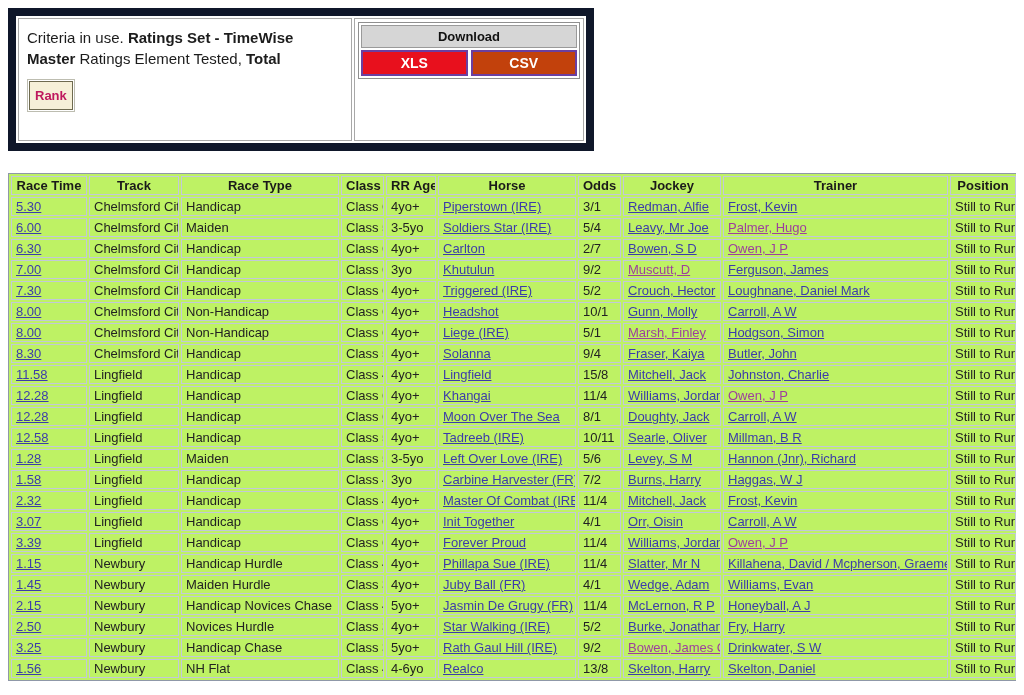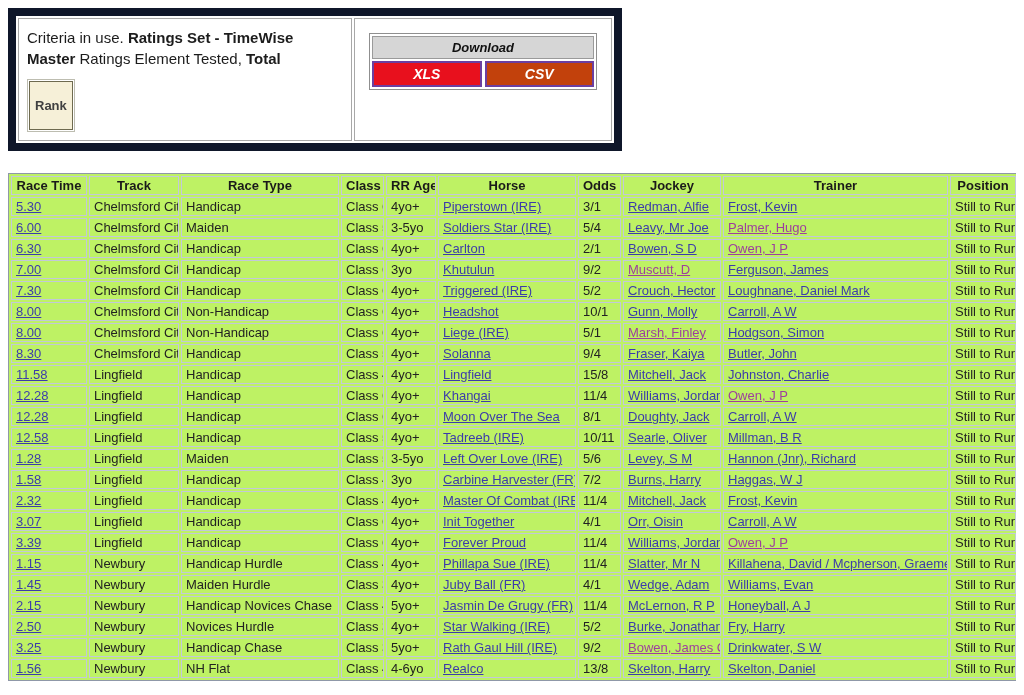--- a/index.html
+++ b/index.html
@@ -14,41 +14,41 @@
   
   .top-wrap {
     display: inline-flex;
     border: 8px solid #0f172a;
     background: #ffffff;
     padding: 1px;
     vertical-align: top;
   }
   .top-cell { border: 1px solid #a8a8a8; margin: 1px; }
   .criteria-cell { width: 334px; min-height: 123px; padding: 8px 8px 6px 8px; }
-  .dl-cell { width: 258px; min-height: 123px; padding: 14px; font-style: italic; }
+  .dl-cell { width: 230px; min-height: 123px; padding: 3px; }
 
   .criteria-text { font-size: 15px; line-height: 21px; color: #1c1c1c; }
   .criteria-text .b { font-weight: bold; }
 
   .btn-row { margin-top: 10px; }
   .btn-outer {
     display: inline-block;
     border: 1px solid #bdbdb0;
     padding: 1px;
     background: #fff;
     vertical-align: top;
   }
   .ui-btn {
     display: inline-block;
     border: 1px solid #6e6a4f;
     background: #f6f0d8;
     font-weight: bold;
     font-size: 13px;
-    color: #404040;
-    padding: 16px 5px;
+    color: #be185d;
+    padding: 6px 5px;
     cursor: pointer;
     font-family: "Liberation Sans", sans-serif;
   }
 
   .dl-table { border: 1px solid #8f8f8f; padding: 1px; }
   .dl-header {
     border: 1px solid #9a9a9a;
     background: #d6d6d6;
     text-align: center;
     font-weight: bold;
@@ -176,21 +176,21 @@
         <td><span class="lnk visited">Palmer, Hugo</span></td>
         <td>Still to Run</td>
       </tr>
       <tr>
         <td><span class="lnk">6.30</span></td>
         <td>Chelmsford City</td>
         <td>Handicap</td>
         <td>Class 6</td>
         <td>4yo+</td>
         <td><span class="lnk">Carlton</span></td>
-        <td>2/1</td>
+        <td>2/7</td>
         <td><span class="lnk">Bowen, S D</span></td>
         <td><span class="lnk visited">Owen, J P</span></td>
         <td>Still to Run</td>
       </tr>
       <tr>
         <td><span class="lnk">7.00</span></td>
         <td>Chelmsford City</td>
         <td>Handicap</td>
         <td>Class 6</td>
         <td>3yo</td>

